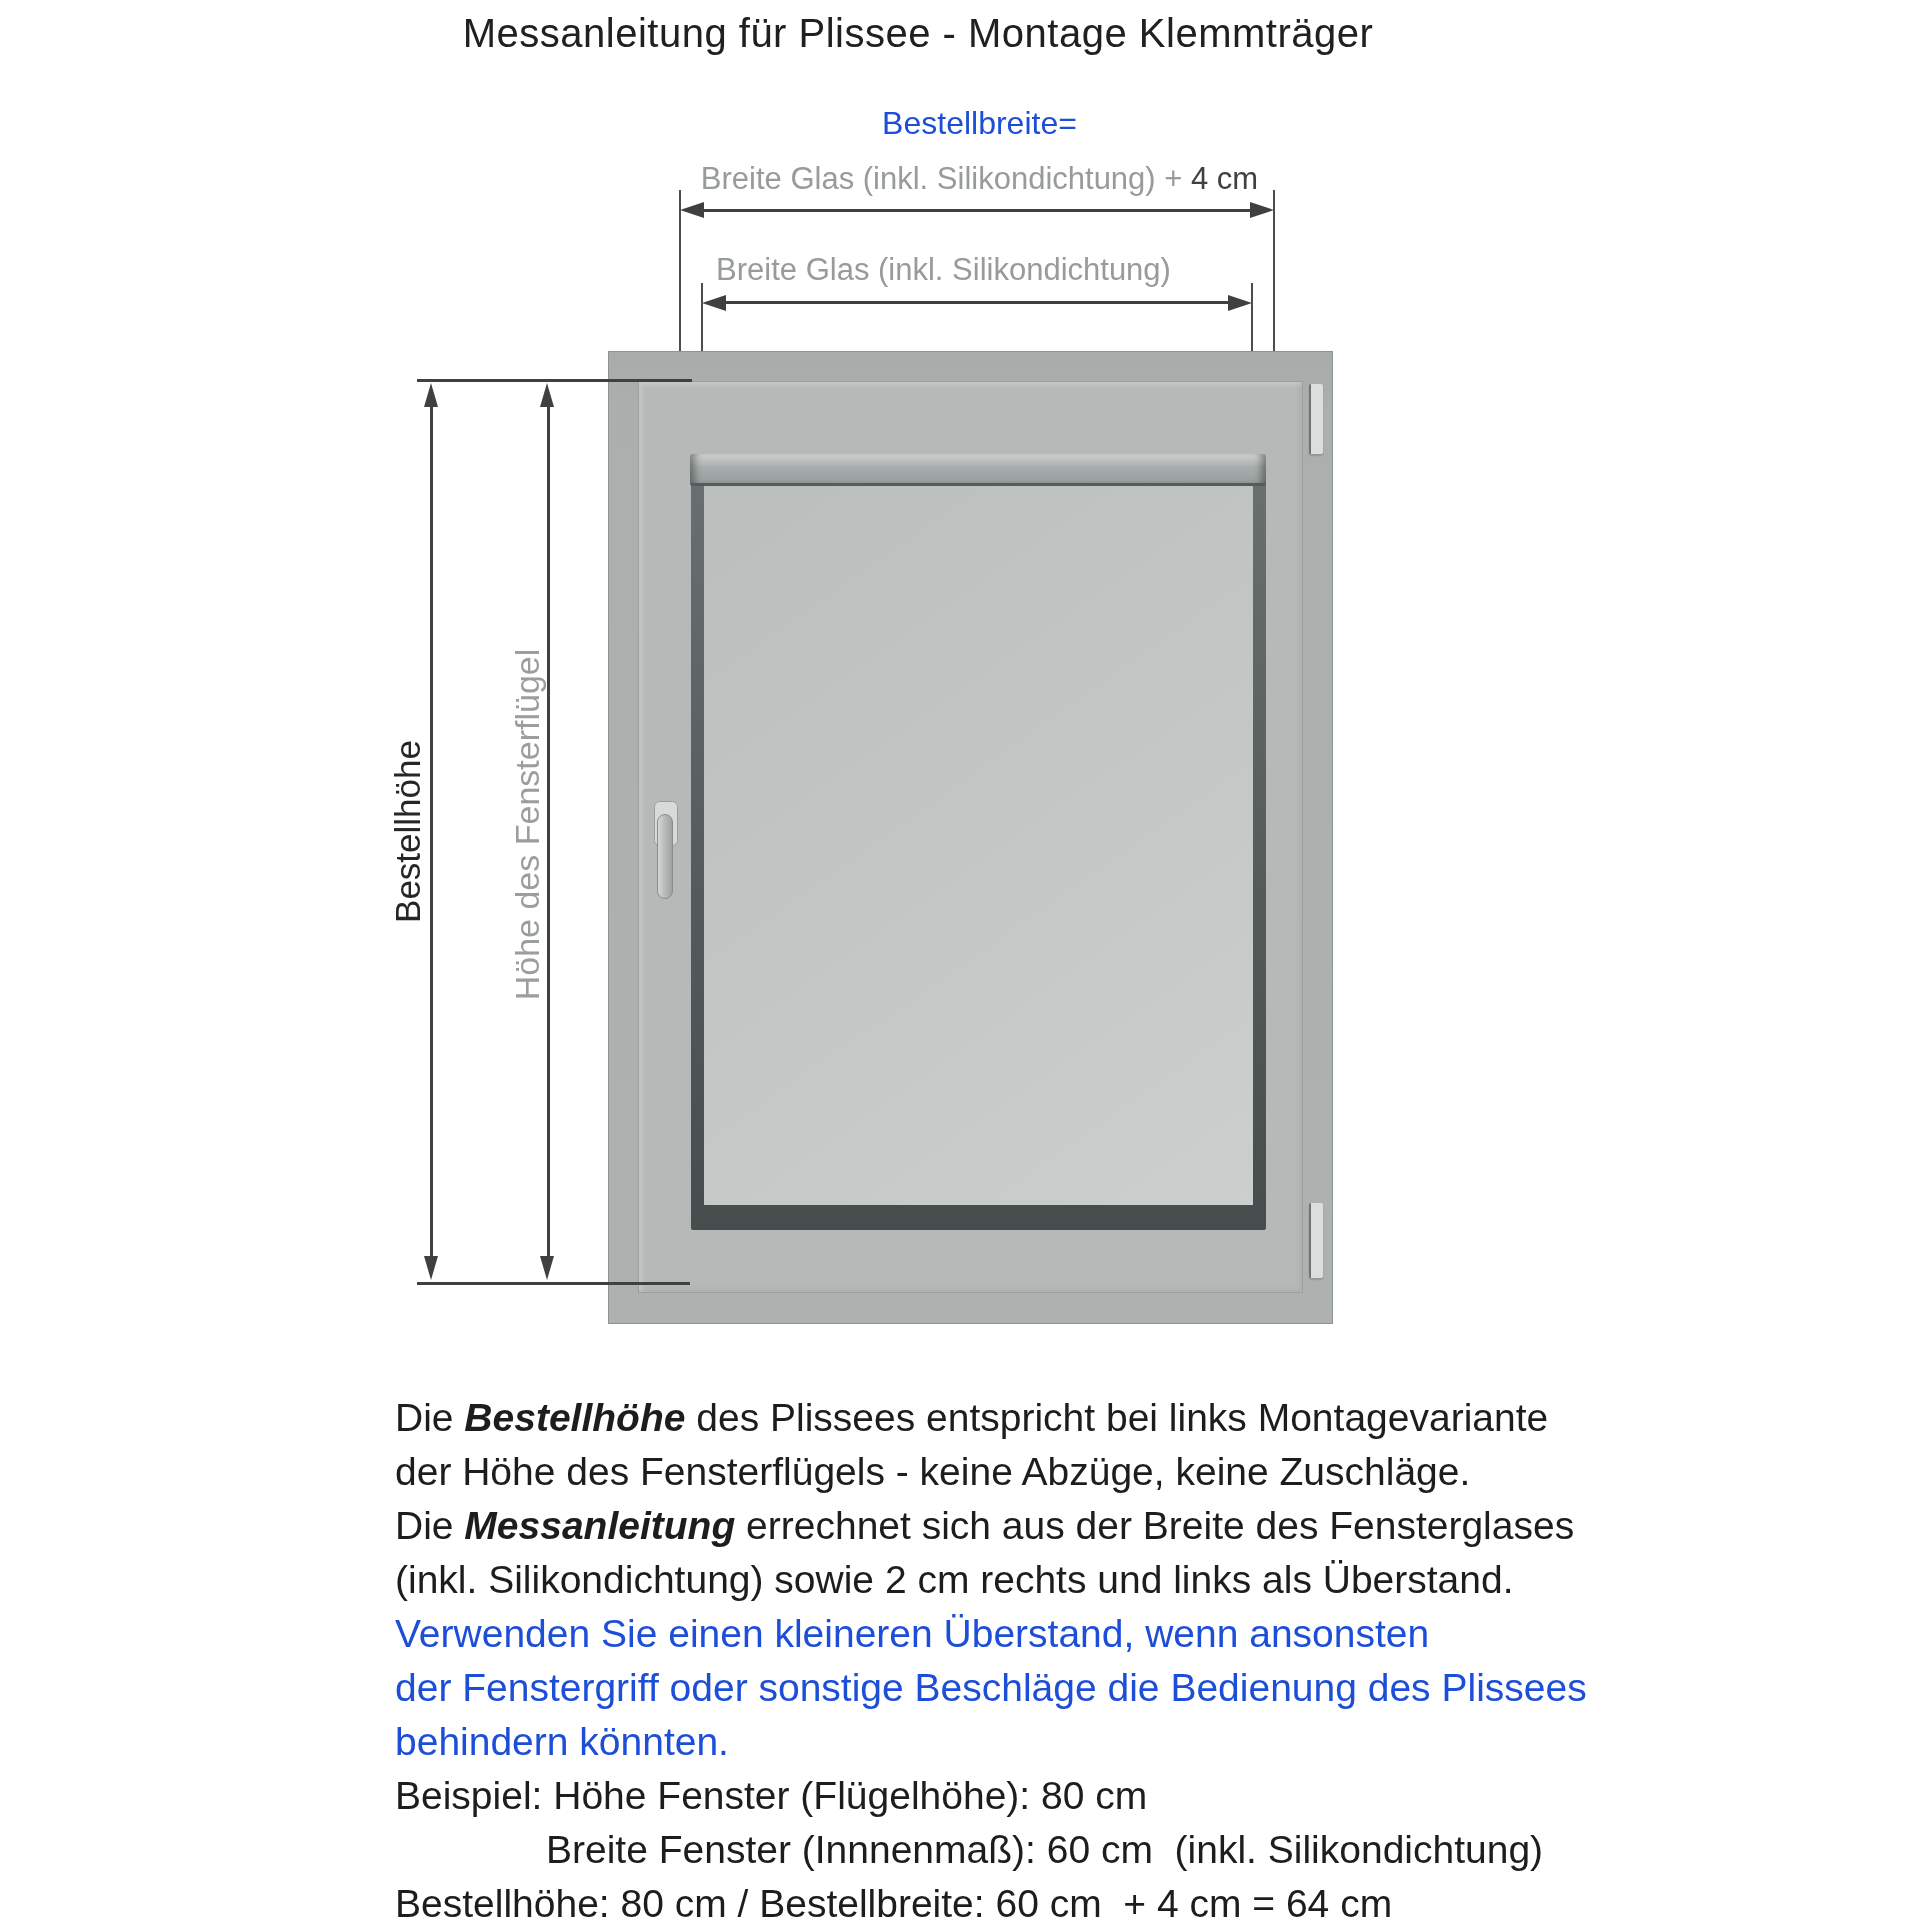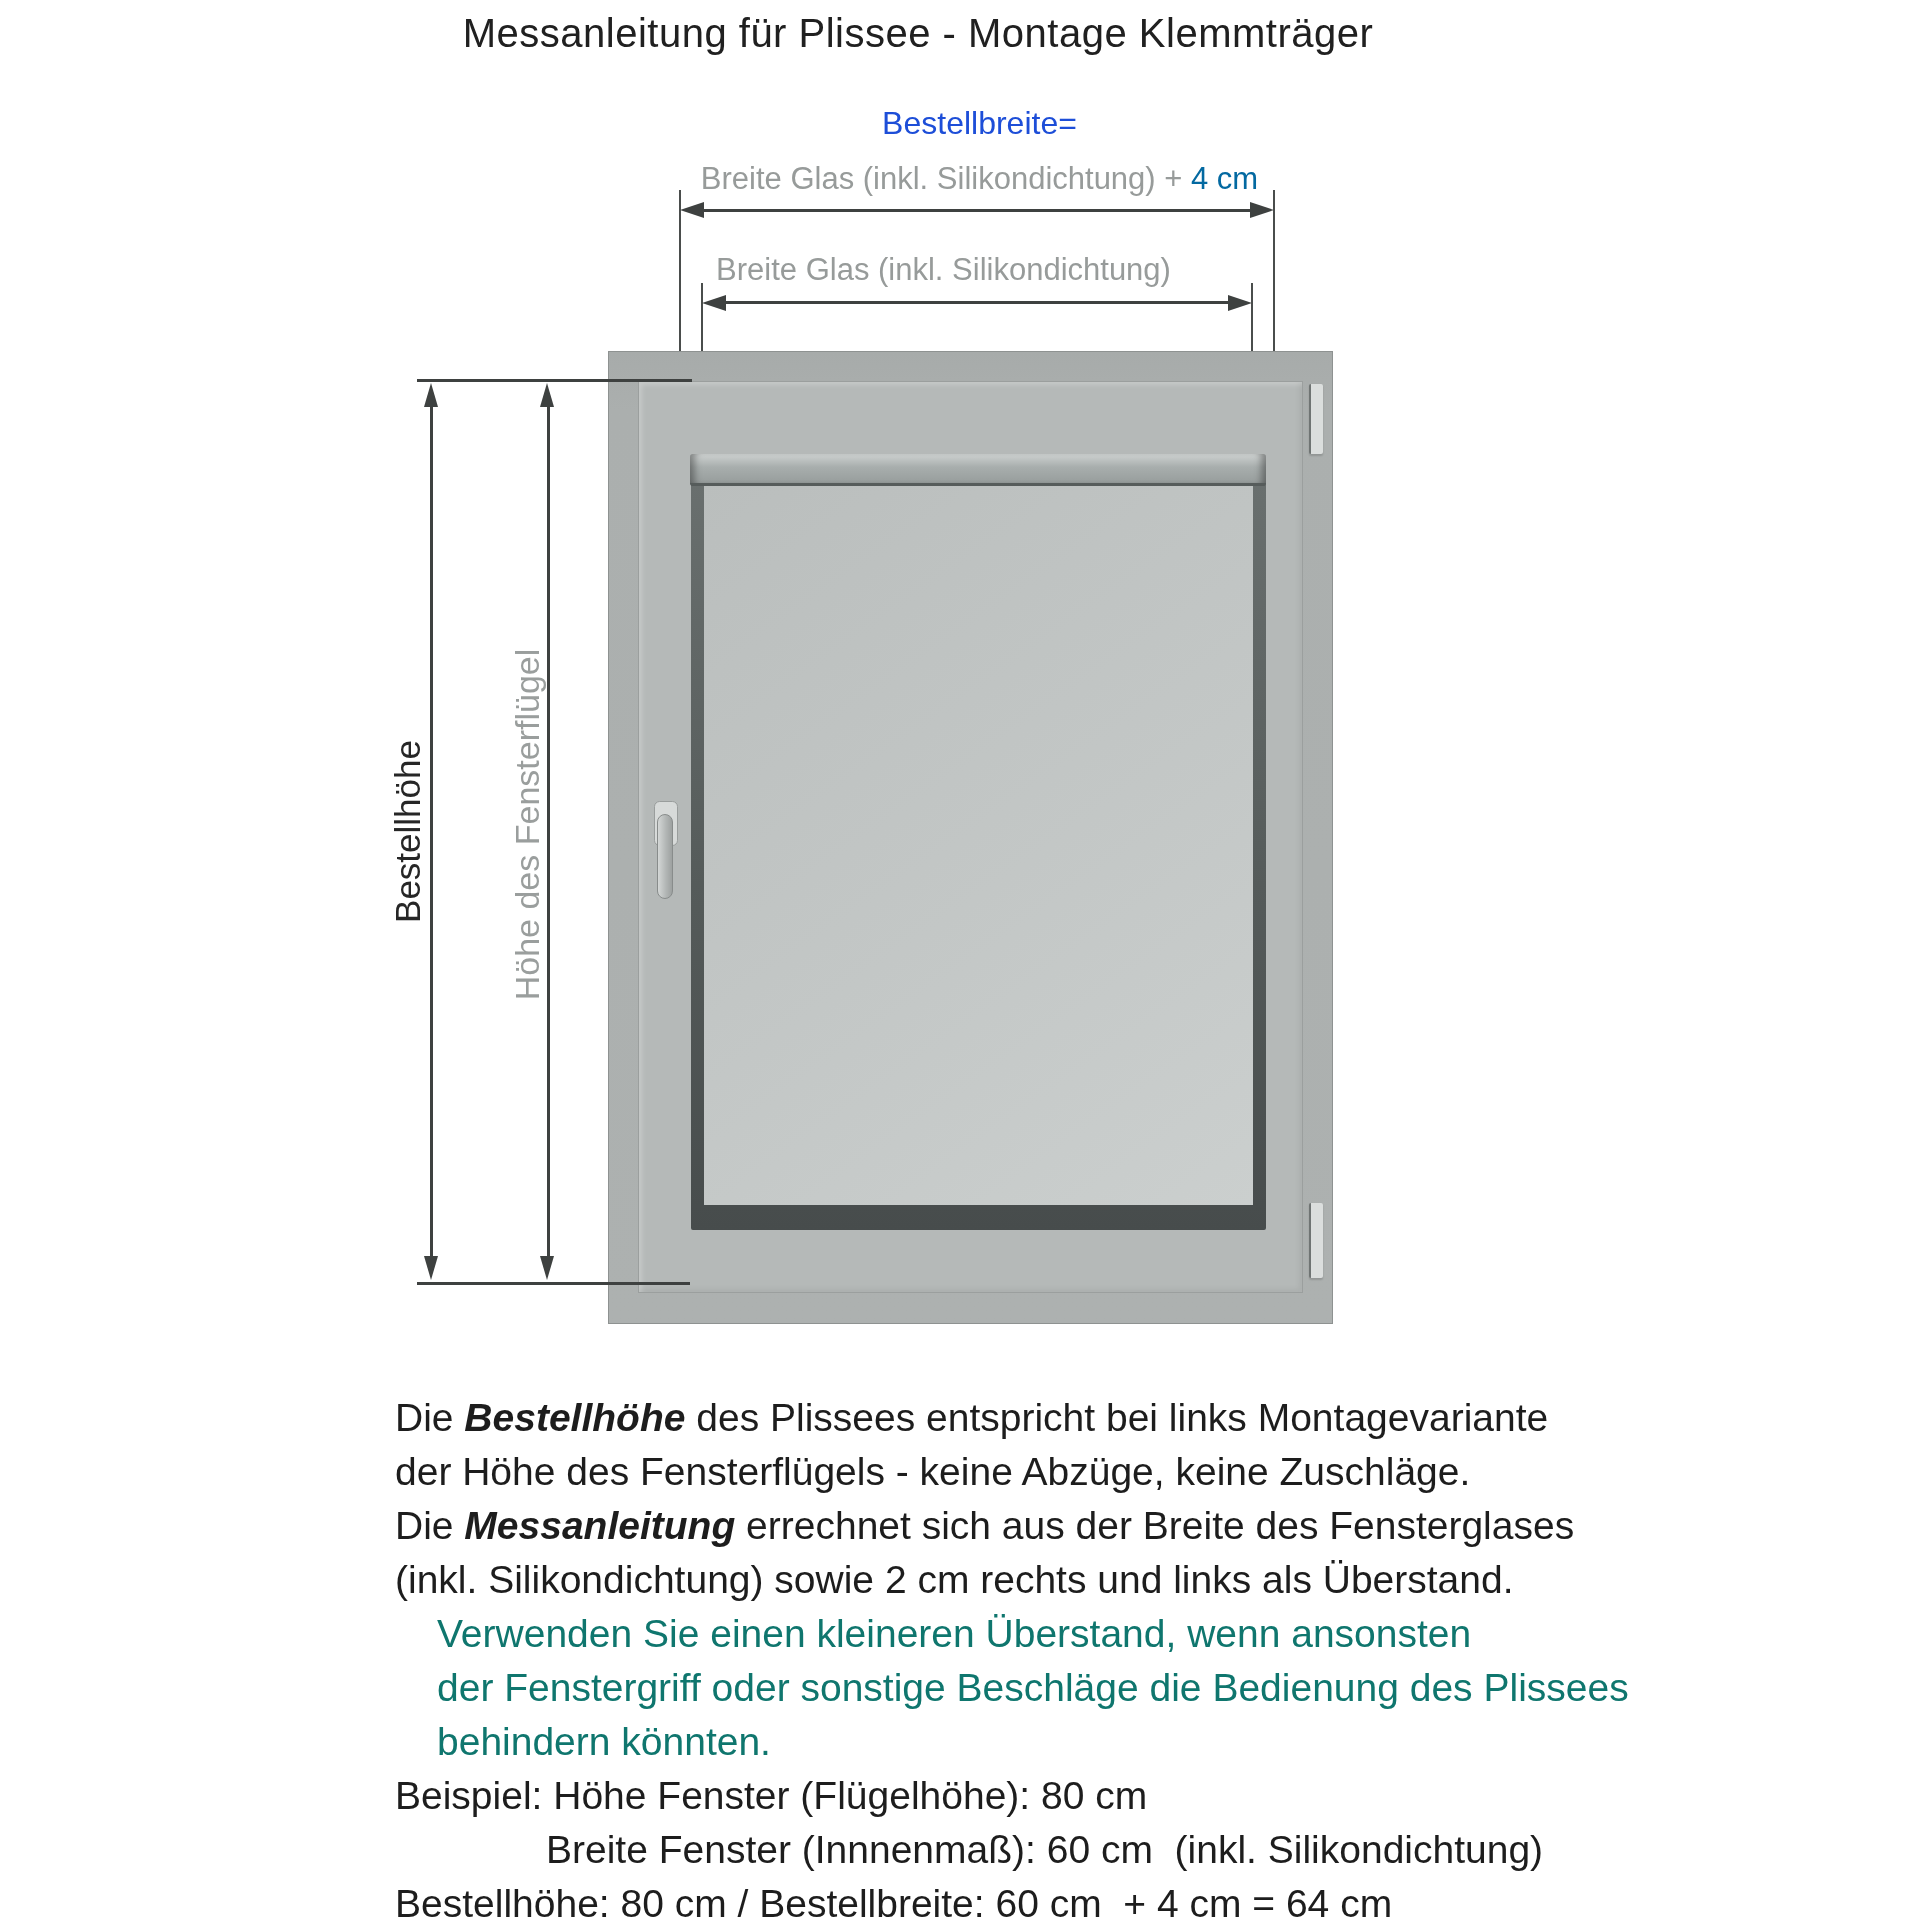--- a/index.html
+++ b/index.html
@@ -5,21 +5,21 @@
   html,body{margin:0;padding:0;background:#ffffff;}
   #canvas{position:relative;width:1928px;height:1928px;background:#ffffff;overflow:hidden;
           font-family:"Liberation Sans",sans-serif;}
   .abs{position:absolute;}
   .center{text-align:center;}
 
   
   .title{top:11.3px;left:0;width:1836px;font-size:40px;color:#202020;letter-spacing:0.5px;}
   .bb-heading{top:105px;left:697px;width:565px;font-size:32px;color:#1d4ed8;}
   .dim-label{font-size:31px;color:#979b9a;}
-  .dim-label .red{color:#0369a1;}
+  .dim-label .red{color:#404040;}
   .rot-label{transform:rotate(-90deg);height:47px;line-height:47px;text-align:center;}
   .rot-black{font-size:35px;color:#262626;}
   .rot-gray{font-size:34px;color:#9a9e9d;}
 
   
   .shaft-h{height:2.8px;background:#3e4140;}
   .shaft-v{width:2.8px;background:#3e4140;}
   .ext-v{width:1.9px;background:#4a4d4c;}
   .tick-h{height:2.8px;background:#3e4140;}
   .head{width:0;height:0;}
@@ -48,21 +48,21 @@
   .handle-lever{left:657px;top:814px;width:16px;height:85px;border-radius:8.5px;
                 background:linear-gradient(90deg,#d4d7d6 0%,#b3b7b6 55%,#9da1a0 100%);
                 border:0.9px solid #888c8b;box-sizing:border-box;}
   .hinge{width:12.2px;background:#dbdedd;border-left:2.8px solid #6f7473;border-radius:1.9px;
          box-shadow:0 1.9px 1.9px rgba(0,0,0,.15);}
 
   
   .textblock{left:395px;top:1391px;width:1412px;font-size:39px;line-height:54px;color:#1d1d1d;}
   .textline{white-space:pre-wrap;}
   .em{font-weight:bold;font-style:italic;}
-  .red-line{color:#0f766e;margin-left:42px;}
+  .red-line{color:#1d4ed8;}
   .indent{padding-left:151px;}
 </style>
 </head>
 <body>
 
 <div id="canvas">
 
   <div class="abs center title">Messanleitung für Plissee - Montage Klemmträger</div>
 
   <div class="abs center bb-heading">Bestellbreite=</div>

